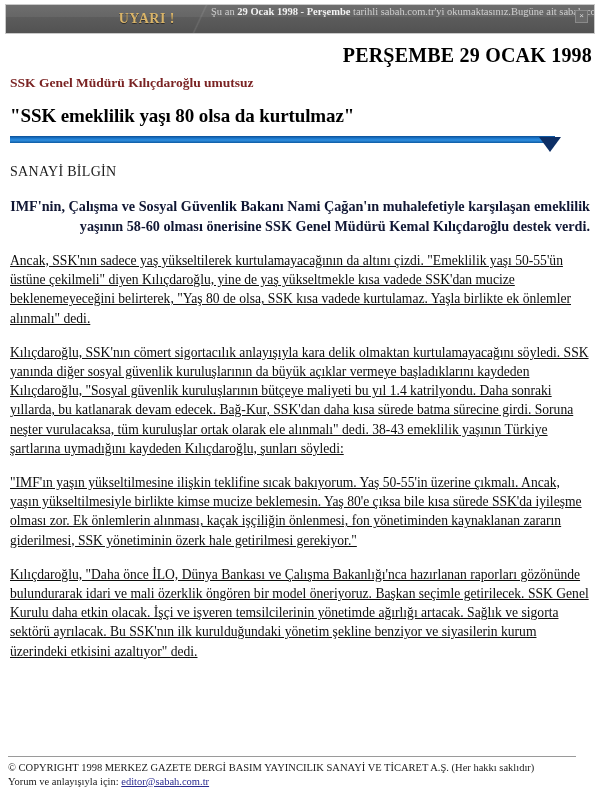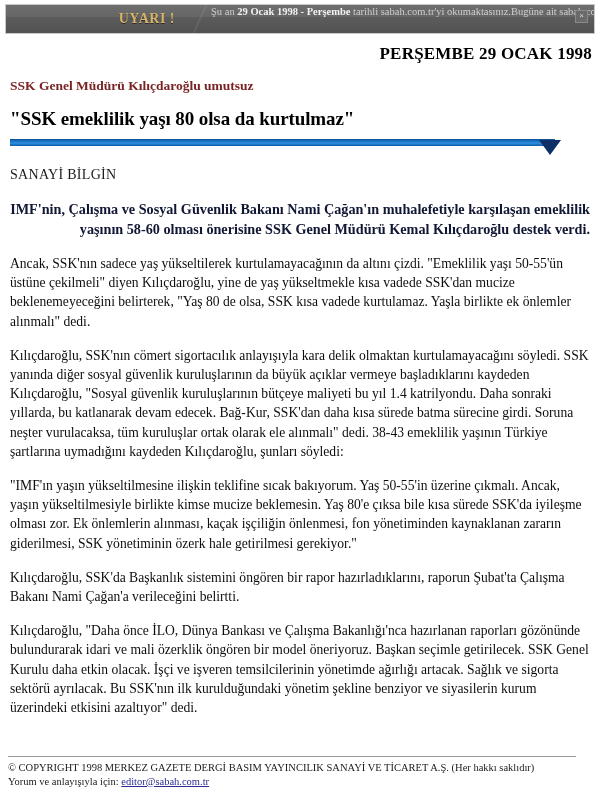--- a/index.html
+++ b/index.html
@@ -86,30 +86,30 @@
     line-height: 10px;
     text-align: center;
     font-family: "Liberation Sans", sans-serif;
     cursor: pointer;
   }
 
   
   .date-line {
     text-align: right;
     padding: 10px 8px 0 0;
-    font-size: 17px;
+    font-size: 20px;
     font-weight: bold;
     letter-spacing: 0.2px;
   }
 
   
   .content { padding: 0 10px 0 10px; }
 
   .kicker {
-    margin-top: 14px;
+    margin-top: 8px;
     font-size: 13.5px;
     font-weight: bold;
     color: #7a2323;
   }
   .headline {
     margin-top: 14px;
     font-size: 19px;
     font-weight: bold;
     color: #000000;
     letter-spacing: -0.1px;
@@ -155,20 +155,21 @@
     color: #101633;
     text-align: right;
   }
 
   .para {
     margin-top: 15px;
     font-size: 13.6px;
     line-height: 19.2px;
     color: #0d0d0d;
     text-align: left;
+    text-decoration: underline;
   }
 
   
   .footer {
     position: absolute;
     left: 0;
     right: 16px;
     bottom: 6px;
     padding: 0 8px;
     box-sizing: border-box;
@@ -222,21 +223,20 @@
     <div class="rule-tri"></div>
   </div>
 
   <div class="byline">SANAYİ BİLGİN</div>
 
   <div class="lede">IMF'nin, Çalışma ve Sosyal Güvenlik Bakanı Nami Çağan'ın muhalefetiyle karşılaşan emeklilik yaşının 58-60 olması önerisine SSK Genel Müdürü Kemal Kılıçdaroğlu destek verdi.</div>
 
   <div class="para">Ancak, SSK'nın sadece yaş yükseltilerek kurtulamayacağının da altını çizdi. "Emeklilik yaşı 50-55'ün üstüne çekilmeli" diyen Kılıçdaroğlu, yine de yaş yükseltmekle kısa vadede SSK'dan mucize beklenemeyeceğini belirterek, "Yaş 80 de olsa, SSK kısa vadede kurtulamaz. Yaşla birlikte ek önlemler alınmalı" dedi.</div>
   <div class="para">Kılıçdaroğlu, SSK'nın cömert sigortacılık anlayışıyla kara delik olmaktan kurtulamayacağını söyledi. SSK yanında diğer sosyal güvenlik kuruluşlarının da büyük açıklar vermeye başladıklarını kaydeden Kılıçdaroğlu, "Sosyal güvenlik kuruluşlarının bütçeye maliyeti bu yıl 1.4 katrilyondu. Daha sonraki yıllarda, bu katlanarak devam edecek. Bağ-Kur, SSK'dan daha kısa sürede batma sürecine girdi. Soruna neşter vurulacaksa, tüm kuruluşlar ortak olarak ele alınmalı" dedi. 38-43 emeklilik yaşının Türkiye şartlarına uymadığını kaydeden Kılıçdaroğlu, şunları söyledi:</div>
   <div class="para">"IMF'ın yaşın yükseltilmesine ilişkin teklifine sıcak bakıyorum. Yaş 50-55'in üzerine çıkmalı. Ancak, yaşın yükseltilmesiyle birlikte kimse mucize beklemesin. Yaş 80'e çıksa bile kısa sürede SSK'da iyileşme olması zor. Ek önlemlerin alınması, kaçak işçiliğin önlenmesi, fon yönetiminden kaynaklanan zararın giderilmesi, SSK yönetiminin özerk hale getirilmesi gerekiyor."</div>
-  <div class="para">Kılıçdaroğlu, SSK'da Başkanlık sistemini öngören bir rapor hazırladıklarını, raporun Şubat'ta Çalışma Bakanı Nami Çağan'a verileceğini belirtti.</div>
   <div class="para">Kılıçdaroğlu, "Daha önce İLO, Dünya Bankası ve Çalışma Bakanlığı'nca hazırlanan raporları gözönünde bulundurarak idari ve mali özerklik öngören bir model öneriyoruz. Başkan seçimle getirilecek. SSK Genel Kurulu daha etkin olacak. İşçi ve işveren temsilcilerinin yönetimde ağırlığı artacak. Sağlık ve sigorta sektörü ayrılacak. Bu SSK'nın ilk kurulduğundaki yönetim şekline benziyor ve siyasilerin kurum üzerindeki etkisini azaltıyor" dedi.</div>
 </div>
 
 <div class="footer">
   <div class="footer-rule"></div>
   <div class="footer-line">© COPYRIGHT 1998 MERKEZ GAZETE DERGİ BASIM YAYINCILIK SANAYİ VE TİCARET A.Ş. (Her hakkı saklıdır)</div>
   <div class="footer-line">
     <span>Yorum ve anlayışıyla için: </span><span class="footer-link">editor@sabah.com.tr</span>
   </div>
 </div>

